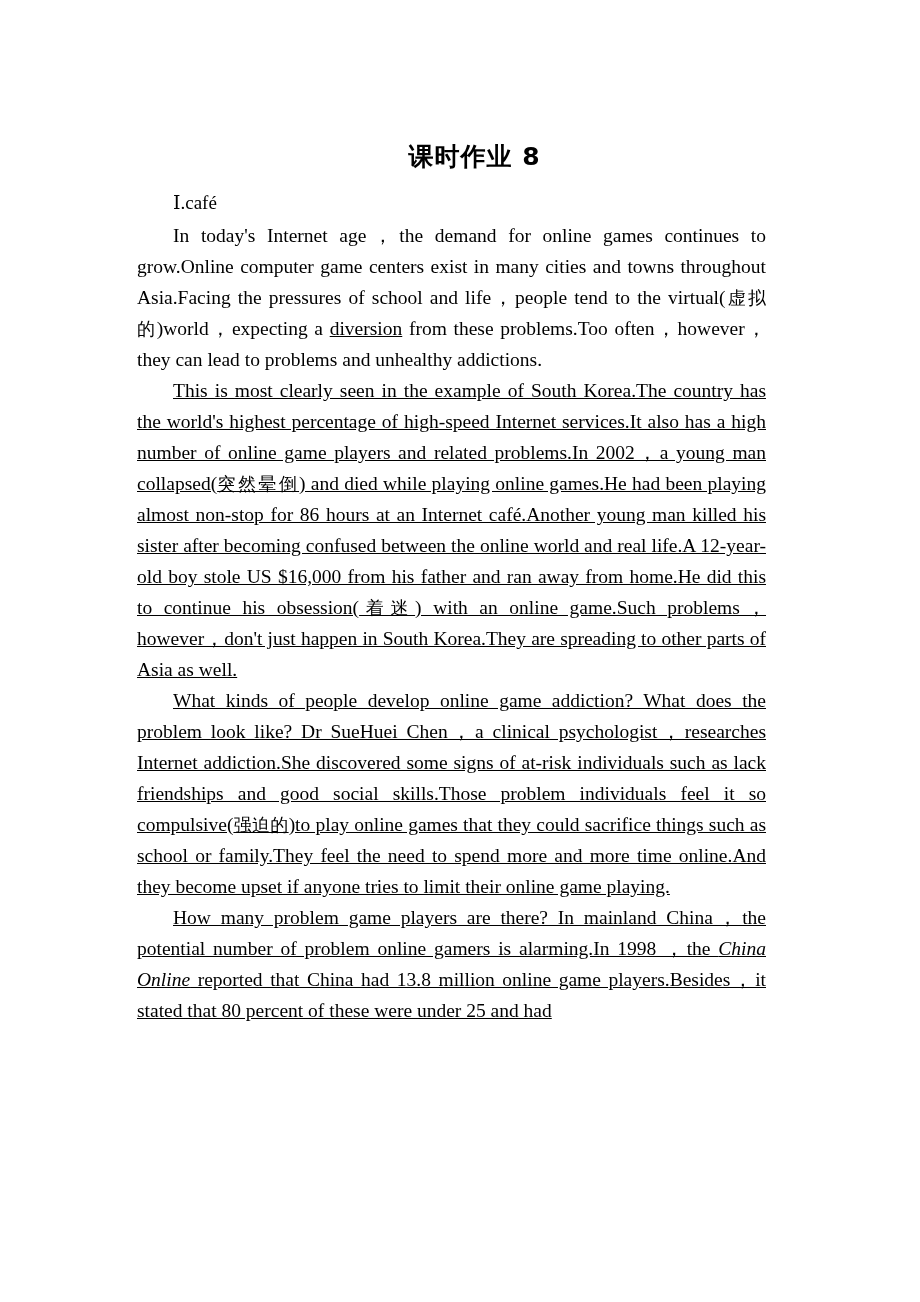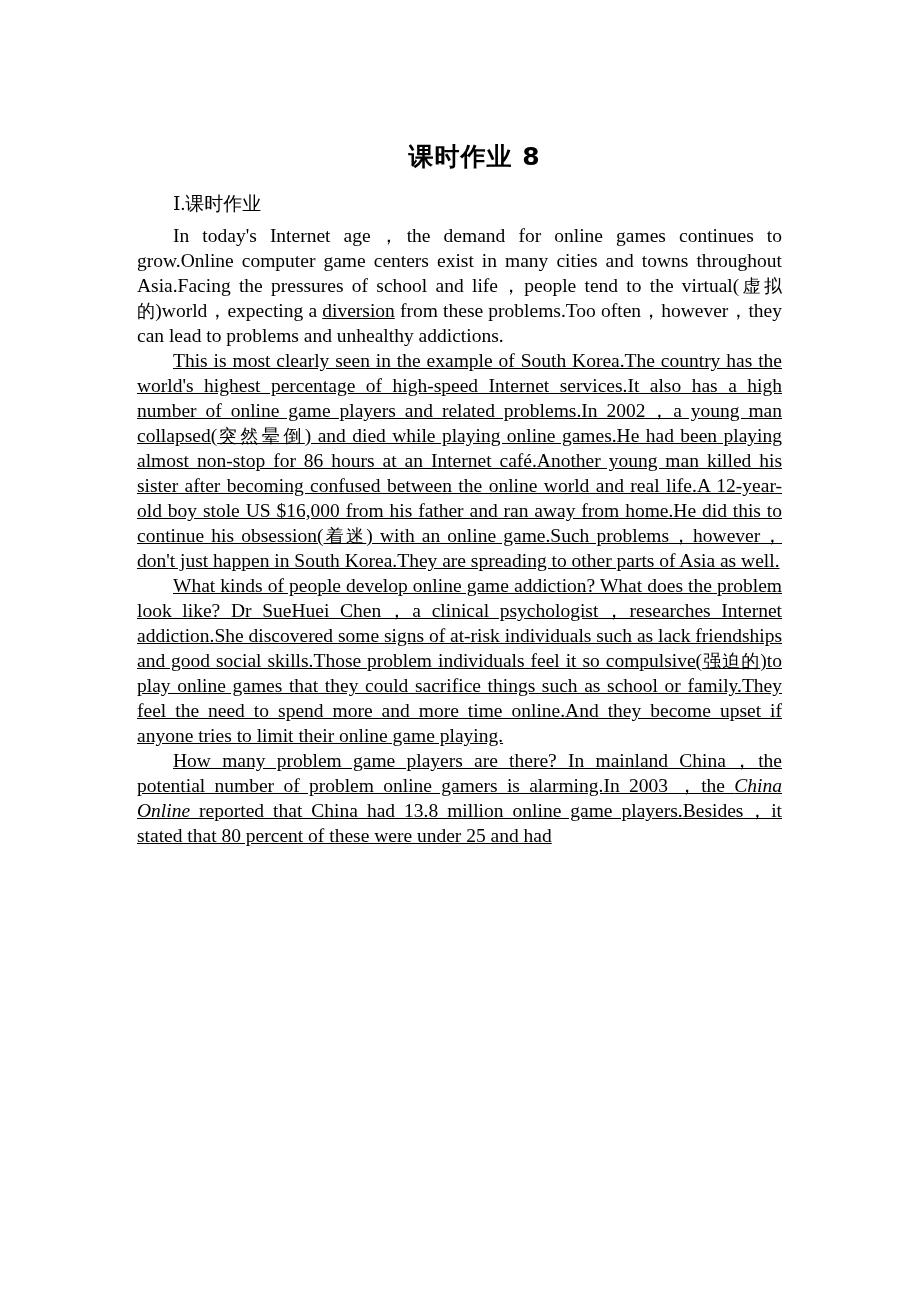--- a/index.html
+++ b/index.html
@@ -36,23 +36,23 @@
     margin: 0 0 18px 0;
     padding-left: 30px;
   }
   .section-heading {
     font-size: 19px;
     margin: 0 0 6px 0;
     padding-left: 36px;
     font-family: "Liberation Serif", "DejaVu Serif", serif;
   }
   p.para {
-    margin: 0 0 0 0;
+    margin: 0 16px 0 0;
     font-size: 19.5px;
-    line-height: 25px;
+    line-height: 31px;
     text-align: justify;
     text-justify: inter-word;
     text-indent: 36px;
     word-spacing: 0px;
   }
   p.para + p.para {
     margin-top: 0px;
     text-decoration: underline;
   }
   .underline-word {
@@ -72,23 +72,23 @@
   }
 </style>
 </head>
 <body>
 
 <div class="page">
   <div class="content">
 
     <div class="doc-title">课时作业 8</div>
 
-    <div class="section-heading">Ⅰ.课时作业</div>
+    <div class="section-heading">Ⅰ.café</div>
 
     <div>
       <p class="para"><span>In today's Internet age，the demand for online games continues to grow.Online computer game centers exist in many cities and towns throughout Asia.Facing the pressures of school and life，people tend to the virtual(</span><span class="cn">虚拟的</span><span>)world，expecting a </span><span class="underline-word">diversion</span><span> from these problems.Too often，however，they can lead to problems and unhealthy addictions.</span></p>
       <p class="para"><span>This is most clearly seen in the example of South Korea.The country has the world's highest percentage of high-speed Internet services.It also has a high number of online game players and related problems.In 2002，a young man collapsed(</span><span class="cn-spaced">突然晕倒</span><span>) and died while playing online games.He had been playing almost non-stop for 86 hours at an Internet café.Another young man killed his sister after becoming confused between the online world and real life.A 12-year-old boy stole US $16,000 from his father and ran away from home.He did this to continue his obsession(</span><span class="cn">着迷</span><span>) with an online game.Such problems，however，don't just happen in South Korea.They are spreading to other parts of Asia as well.</span></p>
       <p class="para"><span>What kinds of people develop online game addiction? What does the problem look like? Dr SueHuei Chen，a clinical psychologist，researches Internet addiction.She discovered some signs of at-risk individuals such as lack friendships and good social skills.Those problem individuals feel it so compulsive(</span><span class="cn">强迫的</span><span>)to play online games that they could sacrifice things such as school or family.They feel the need to spend more and more time online.And they become upset if anyone tries to limit their online game playing.</span></p>
-      <p class="para"><span>How many problem game players are there? In mainland China，the potential number of problem online gamers is alarming.In 2003 ，the </span><span class="italic">China Online</span><span> reported that China had 13.8 million online game players.Besides，it stated that 80 percent of these were under 25 and had</span></p>
+      <p class="para"><span>How many problem game players are there? In mainland China，the potential number of problem online gamers is alarming.In 1998 ，the </span><span class="italic">China Online</span><span> reported that China had 13.8 million online game players.Besides，it stated that 80 percent of these were under 25 and had</span></p>
     </div>
 
   </div>
 </div>
 
 </body></html>

